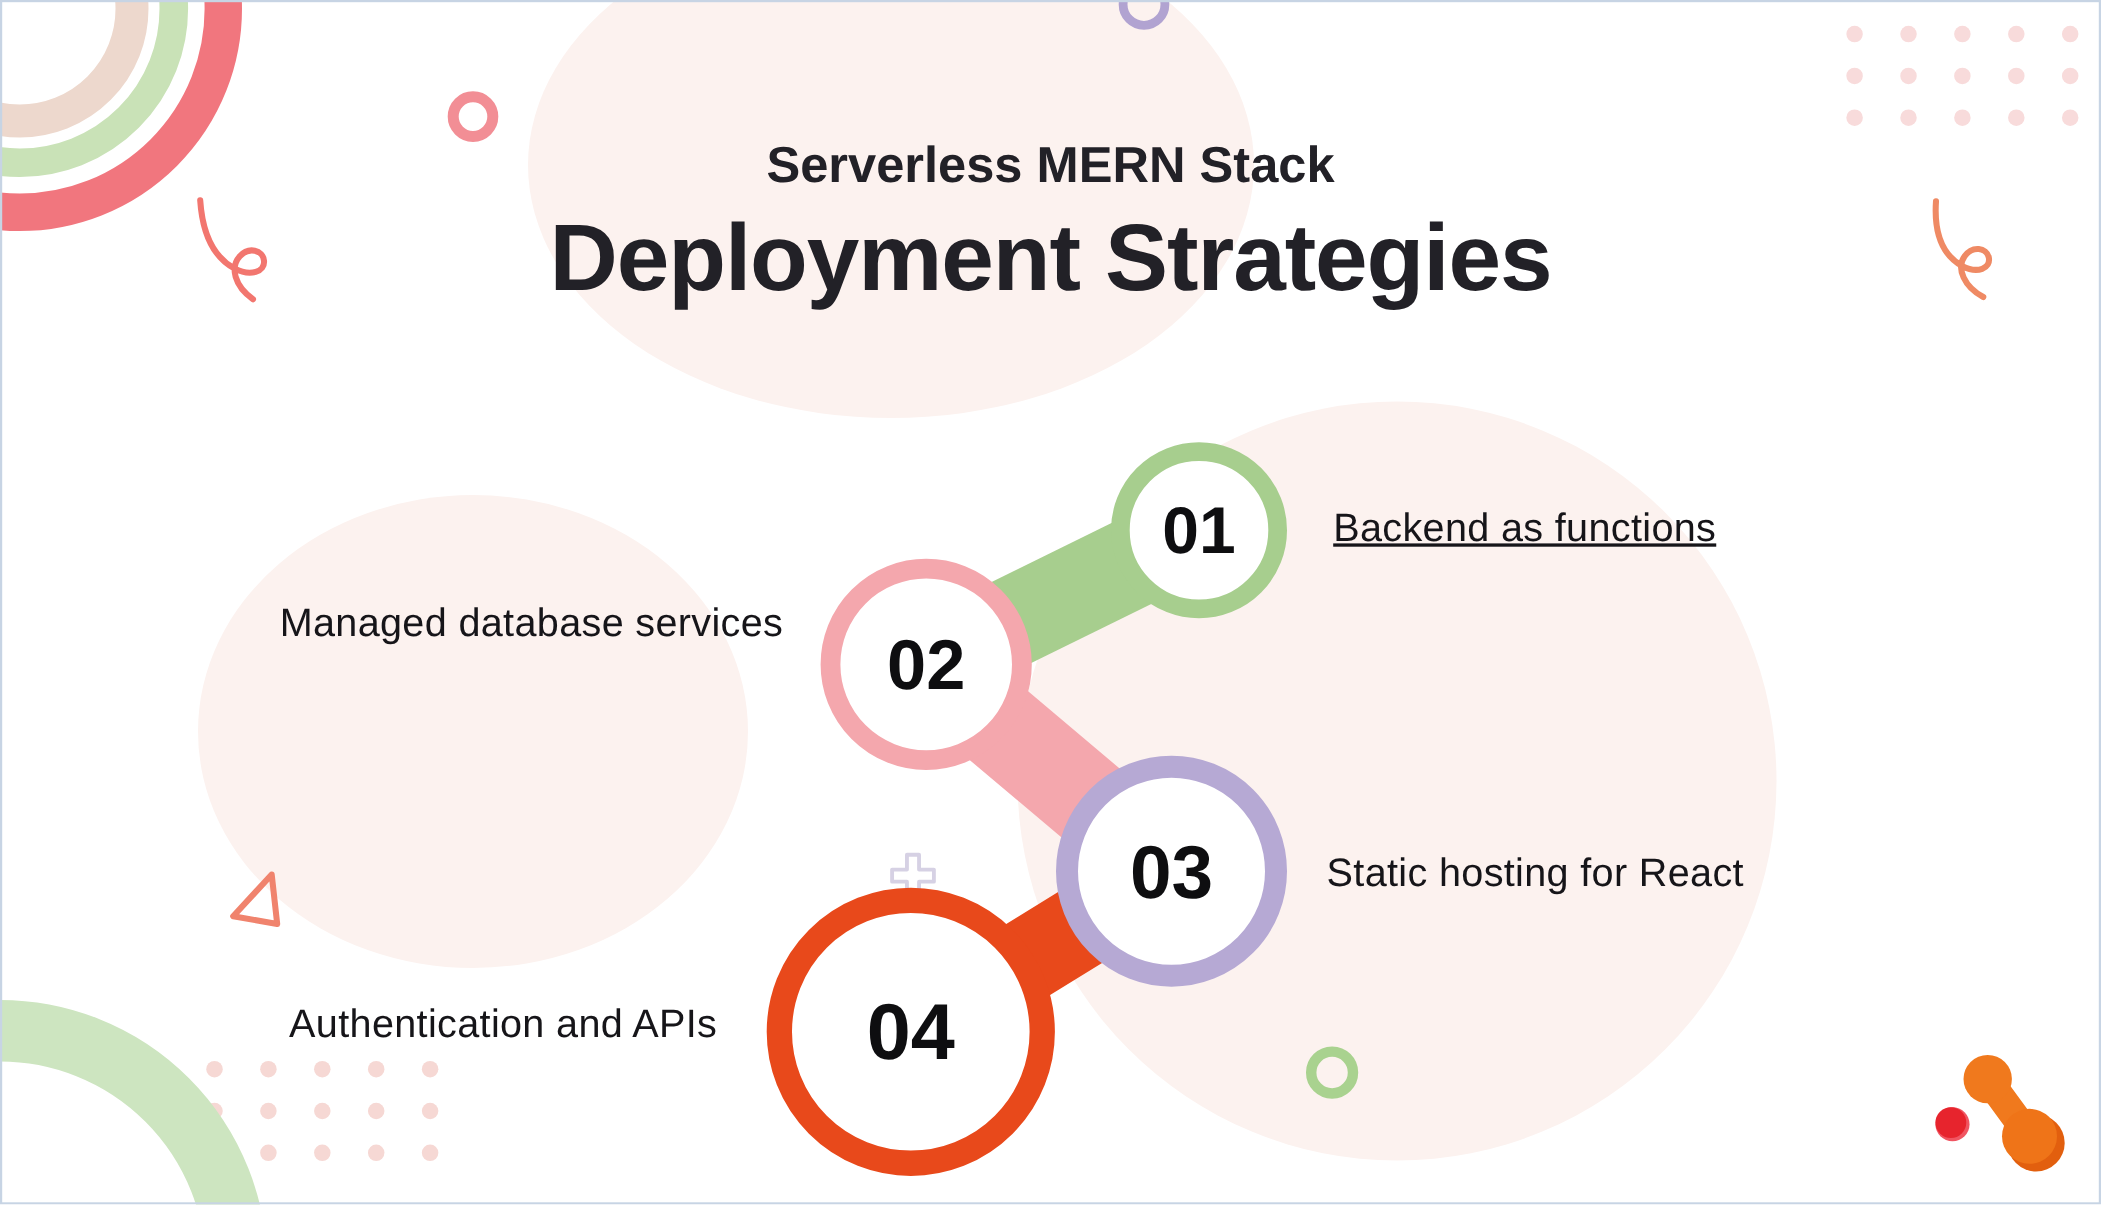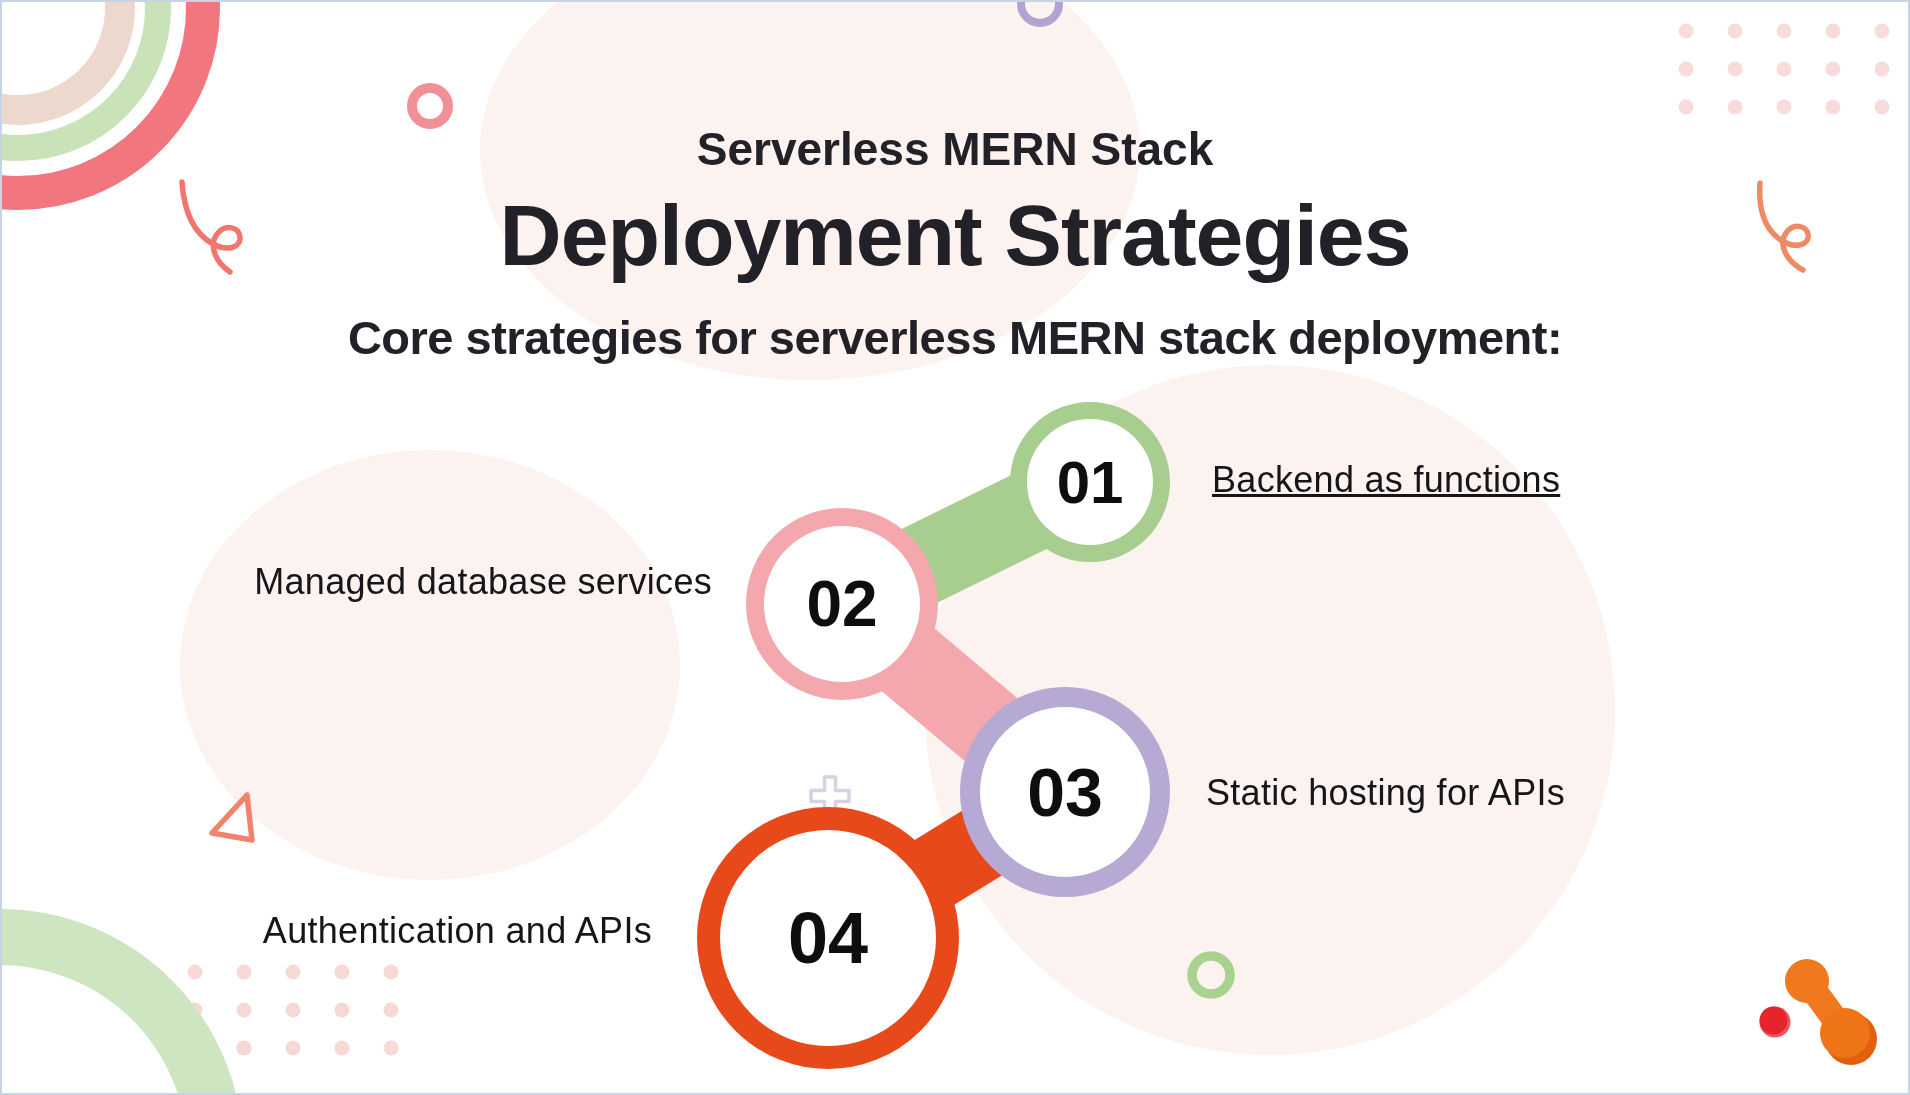--- a/index.html
+++ b/index.html
@@ -46,21 +46,21 @@
     position: absolute;
     z-index: 2;
     font-size: 36px;
     font-weight: 500;
     letter-spacing: 0.3px;
     color: #161519;
     line-height: 44px;
     white-space: nowrap;
   }
   .label-01 { left: 1212px; top: 458px; text-decoration: underline; }
-  .label-02 { right: 1198px; top: 560px; text-align: right; }
+  .label-02 { right: 1198px; top: 544px; text-align: right; }
   .label-03 { left: 1206px; top: 771px; }
   .label-04 { right: 1258px; top: 909px; text-align: center; }
   .num {
     font-family: "Liberation Sans", "DejaVu Sans", sans-serif;
     font-weight: 800;
     fill: #0e0e10;
   }
 </style>
 </head>
 <body>
@@ -131,21 +131,20 @@
     <circle cx="828" cy="938" r="119.5" fill="#ffffff" stroke-width="23" stroke="#e8491b"></circle>
 
     <text class="num" x="1090" y="503" font-size="60" text-anchor="middle">01</text>
     <text class="num" x="842" y="626" font-size="64" text-anchor="middle">02</text>
     <text class="num" x="1065" y="816" font-size="68" text-anchor="middle">03</text>
     <text class="num" x="828" y="963" font-size="72" text-anchor="middle">04</text>
   </svg>
 
   <div class="header-text kicker">Serverless MERN Stack</div>
   <div class="header-text title">Deployment Strategies</div>
-  <div class="header-text subtitle">Core strategies for serverless MERN stack deployment:</div>
 
   <div class="step-label label-01">Backend as functions</div>
   <div class="step-label label-02">Managed database services</div>
-  <div class="step-label label-03">Static hosting for APIs</div>
+  <div class="step-label label-03">Static hosting for React</div>
   <div class="step-label label-04">Authentication and APIs</div>
 
   <div class="frame"></div>
 </div>
 
 </body></html>

